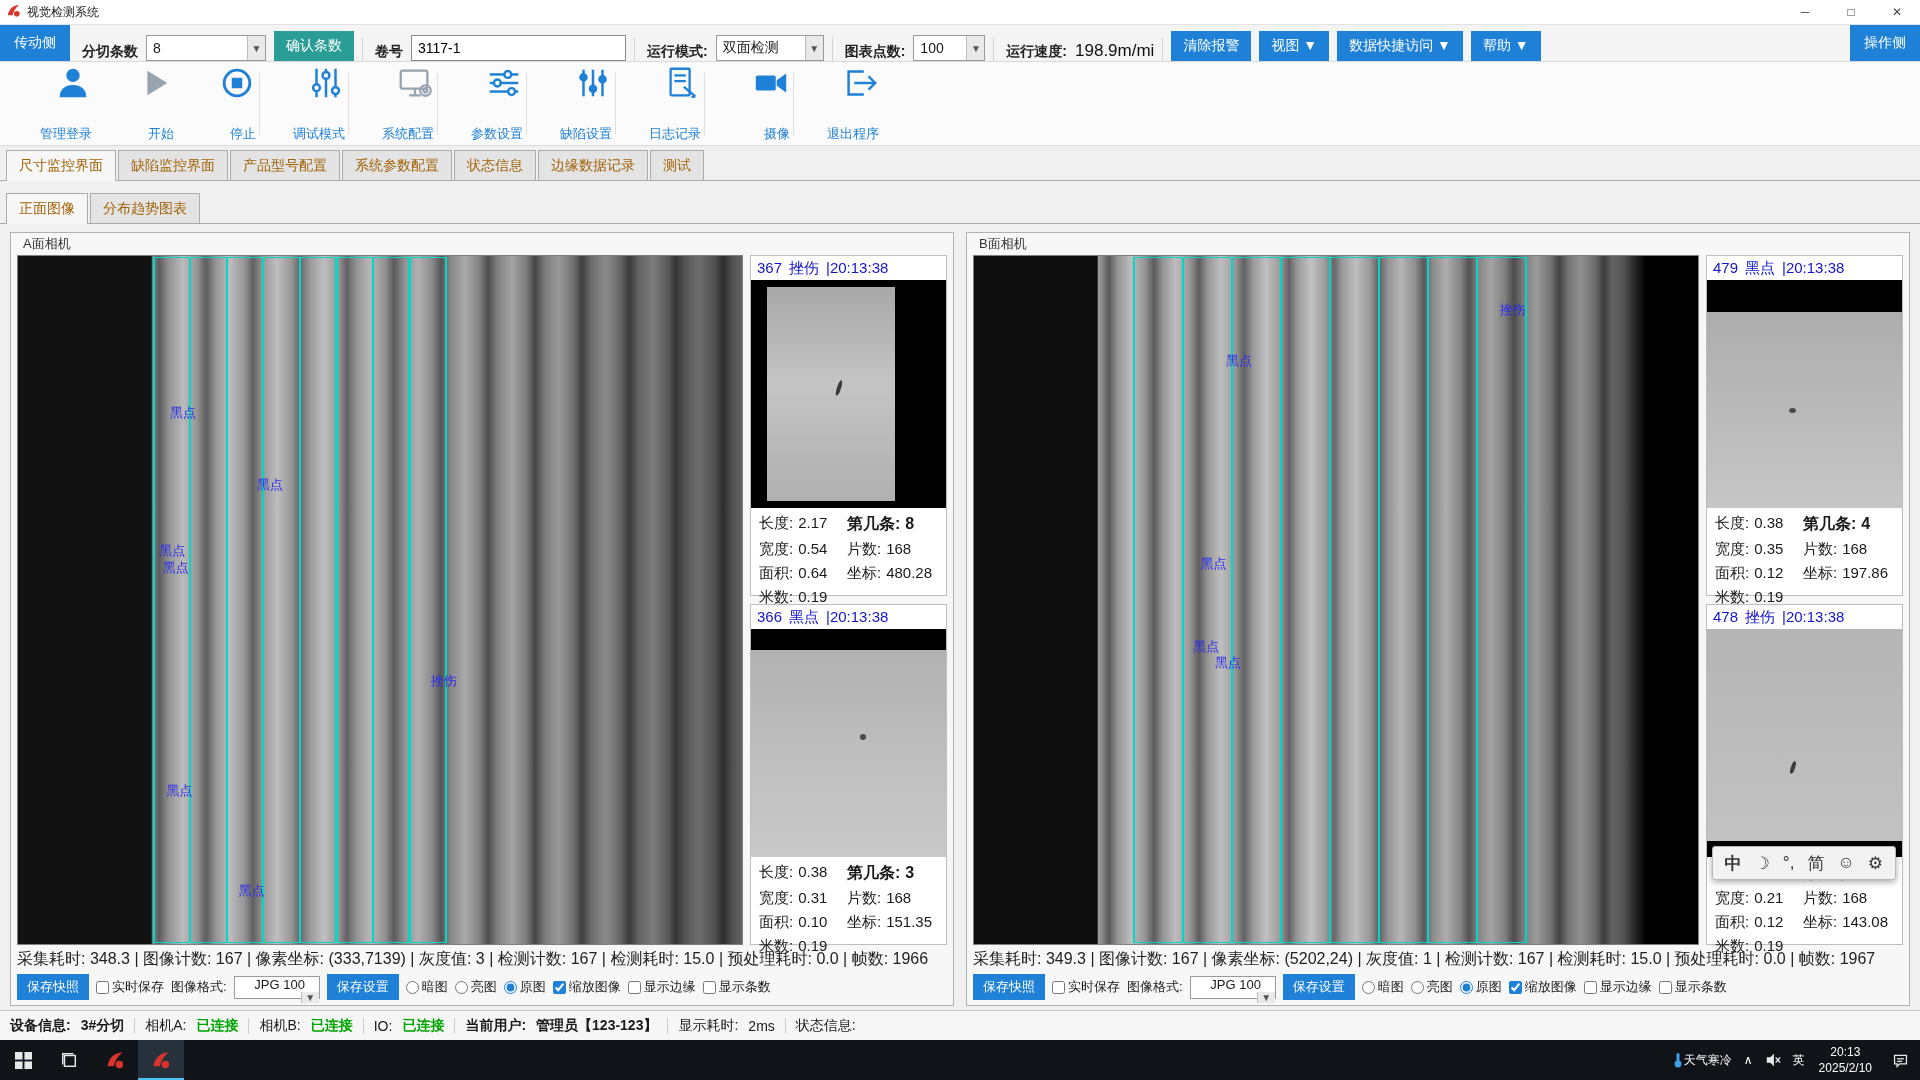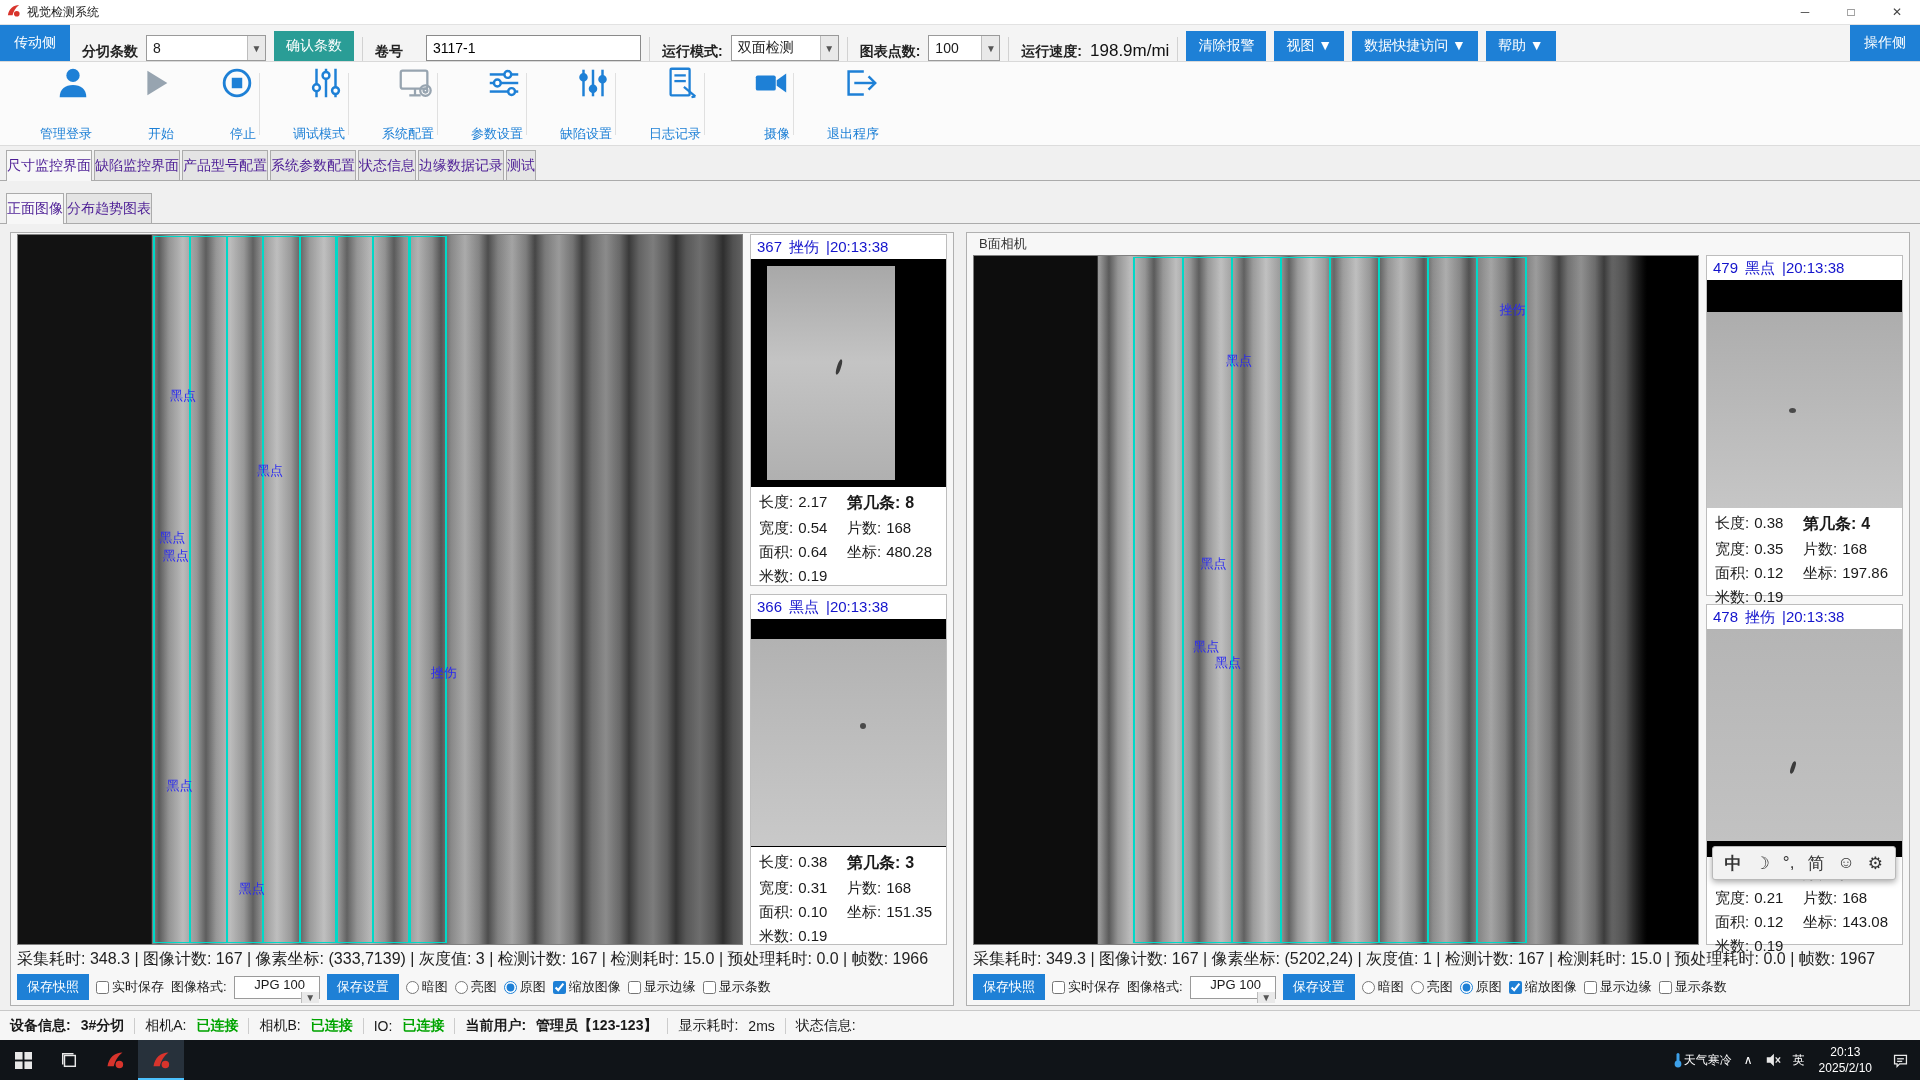--- a/index.html
+++ b/index.html
@@ -14,35 +14,35 @@
   .win-btn { width:46px; display:flex; align-items:center; justify-content:center; font-size:12px; color:#444; cursor:default; }
 
   
   .toolbar { height:38px; background:#f4f4f4; border-top:1px solid #e2e2e2; border-bottom:1px solid #d9d9d9;
     display:flex; align-items:flex-end; gap:8px; flex:0 0 auto; padding-right:0; }
   .side-btn { height:100%; background:#1e80d6; color:#fff; border:none; padding:0 14px; font-size:14px; font-family:inherit; }
   .tb-label { font-weight:bold; color:#222; margin-left:4px; }
   .combo { height:26px; background:#fff; border:1px solid #9a9a9a; display:flex; align-items:center; padding-left:6px; }
   .combo-arrow { margin-left:auto; width:18px; height:100%; background:#e9e9e9; border-left:1px solid #bdbdbd;
     display:flex; align-items:center; justify-content:center; color:#555; font-size:10px; }
-  .text-input { height:26px; border:1px solid #8a8a8a; padding:0 6px; font-size:14px; font-family:inherit;margin-left:15px; }
+  .text-input { height:26px; border:1px solid #8a8a8a; padding:0 6px; font-size:14px; font-family:inherit; }
   .btn { background:#1e80d6; color:#fff; border:none; padding:6px 12px; font-size:14px; font-family:inherit; }
   .btn.teal { background:#2a9d96; }
   .speed-value { font-size:17px; color:#111; }
   .vsep { width:1px; height:24px; background:#d2d2d2; }
 
   
   .icon-toolbar { height:84px; background:#fbfbfb; border-bottom:1px solid #dcdcdc; display:flex; align-items:center; padding:0 10px; flex:0 0 auto; }
   .tool { width:82px; height:76px; display:flex; flex-direction:column; align-items:flex-end; justify-content:center; gap:20px; }
   .tool .label { color:#1e80d6; font-size:13px; white-space:nowrap; }
   .tool-sep { width:1px; height:62px; background:#e0e0e0; margin:0 3px; }
 
   
   .tabstrip { display:flex; align-items:flex-end; padding:4px 6px 0 6px; border-bottom:1px solid #ababab; background:#f0f0f0; flex:0 0 auto; }
-  .tab { padding:6px 0 5px; border:1px solid #ababab; border-bottom:none; background:#e4e4e4; font-size:14px; margin-right:2px; color:#4c1d95; }
+  .tab { padding:6px 12px 5px; border:1px solid #ababab; border-bottom:none; background:#e4e4e4; font-size:14px; margin-right:2px; color:#a16207; }
   .tab.active { background:#f7f7f7; font-weight:normal; padding-bottom:6px; margin-bottom:-1px; }
   .tabstrip.sub { margin-top:8px; }
 
   
   .main { flex:1; min-height:0; display:flex; gap:12px; padding:8px 10px 4px; }
   .panel { flex:1; min-width:0; border:1px solid #b0b0b0; background:#f7f7f7; display:flex; flex-direction:column; padding:1px 6px 2px; position:relative; }
   .panel-title { font-size:13px; color:#333; padding:1px 6px 2px; flex:0 0 auto; background:#f7f7f7; }
   .panel-body { flex:1; min-height:0; display:flex; gap:7px; }
   .camera { flex:1; min-width:0; position:relative; border:1px solid #808080; overflow:hidden; }
   .cam-a { background:
@@ -272,20 +272,21 @@
   </div>
 
   <div class="tabstrip sub">
     <div class="tab active">正面图像</div>
     <div class="tab">分布趋势图表</div>
   </div>
 
   <div class="main">
 
     <div class="panel">
+      <div class="panel-title">A面相机</div>
       <div class="panel-body">
         <div class="camera cam-a">
           <div class="cyan-overlay cyan-a"></div>
           <span class="mark" style="left:21%;top:21.5%">黑点</span>
           <span class="mark" style="left:33%;top:32%">黑点</span>
           <span class="mark" style="left:19.5%;top:41.5%">黑点</span>
           <span class="mark" style="left:20%;top:44%">黑点</span>
           <span class="mark" style="left:57%;top:60.5%">挫伤</span>
           <span class="mark" style="left:20.5%;top:76.5%">黑点</span>
           <span class="mark" style="left:30.5%;top:91%">黑点</span>

